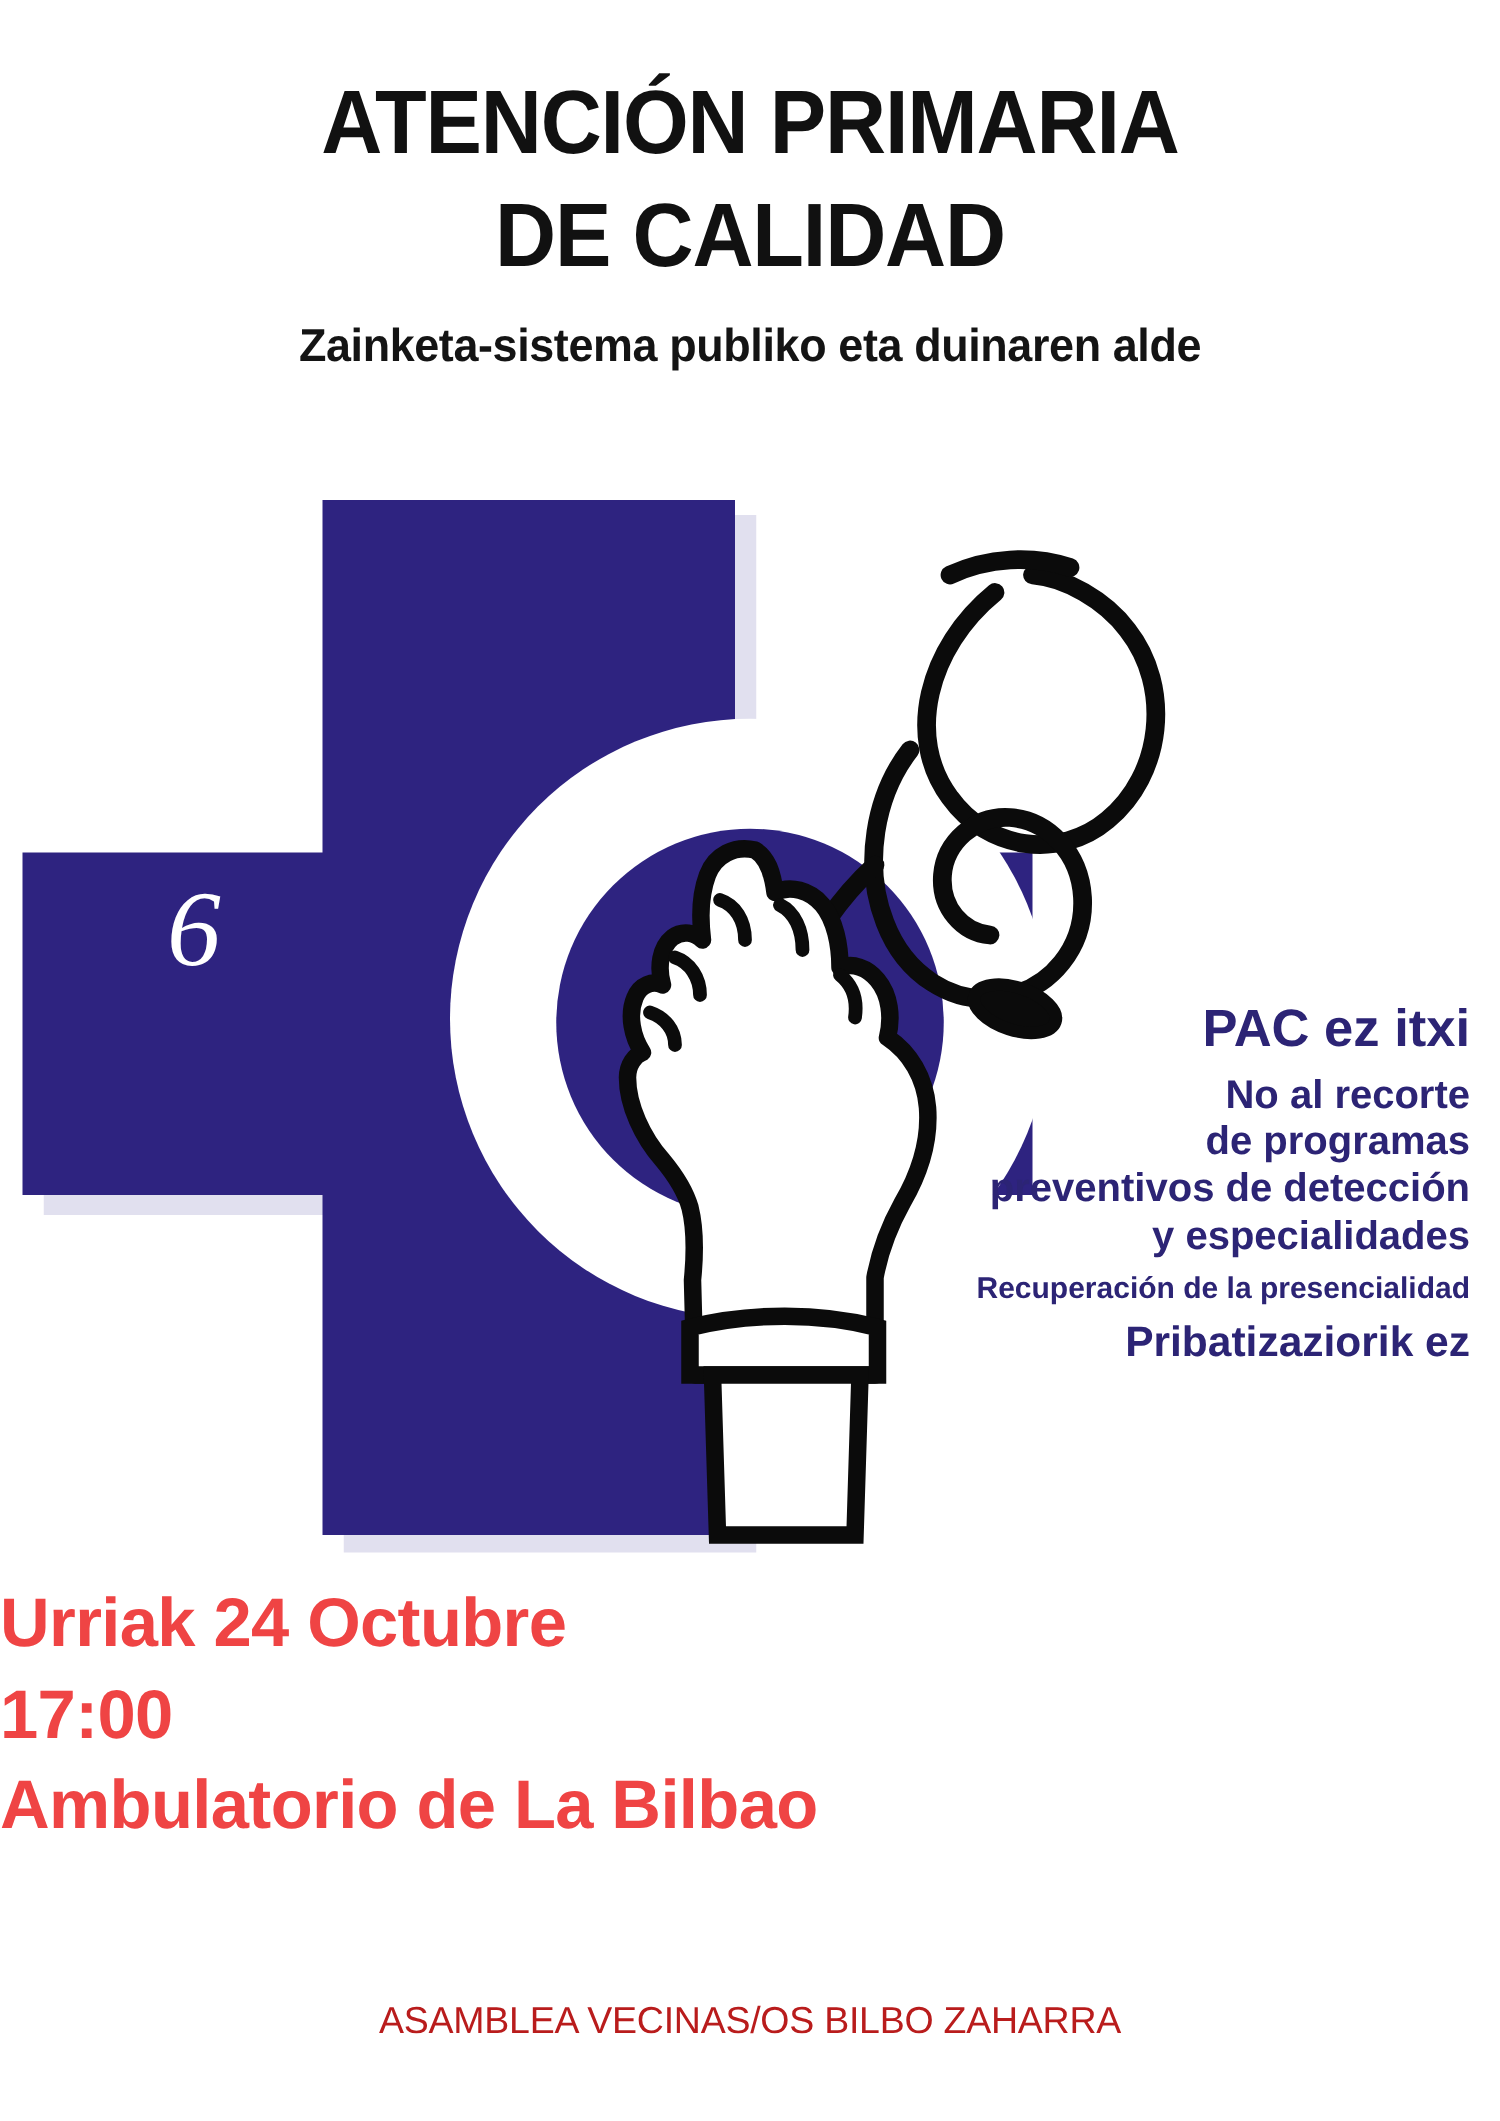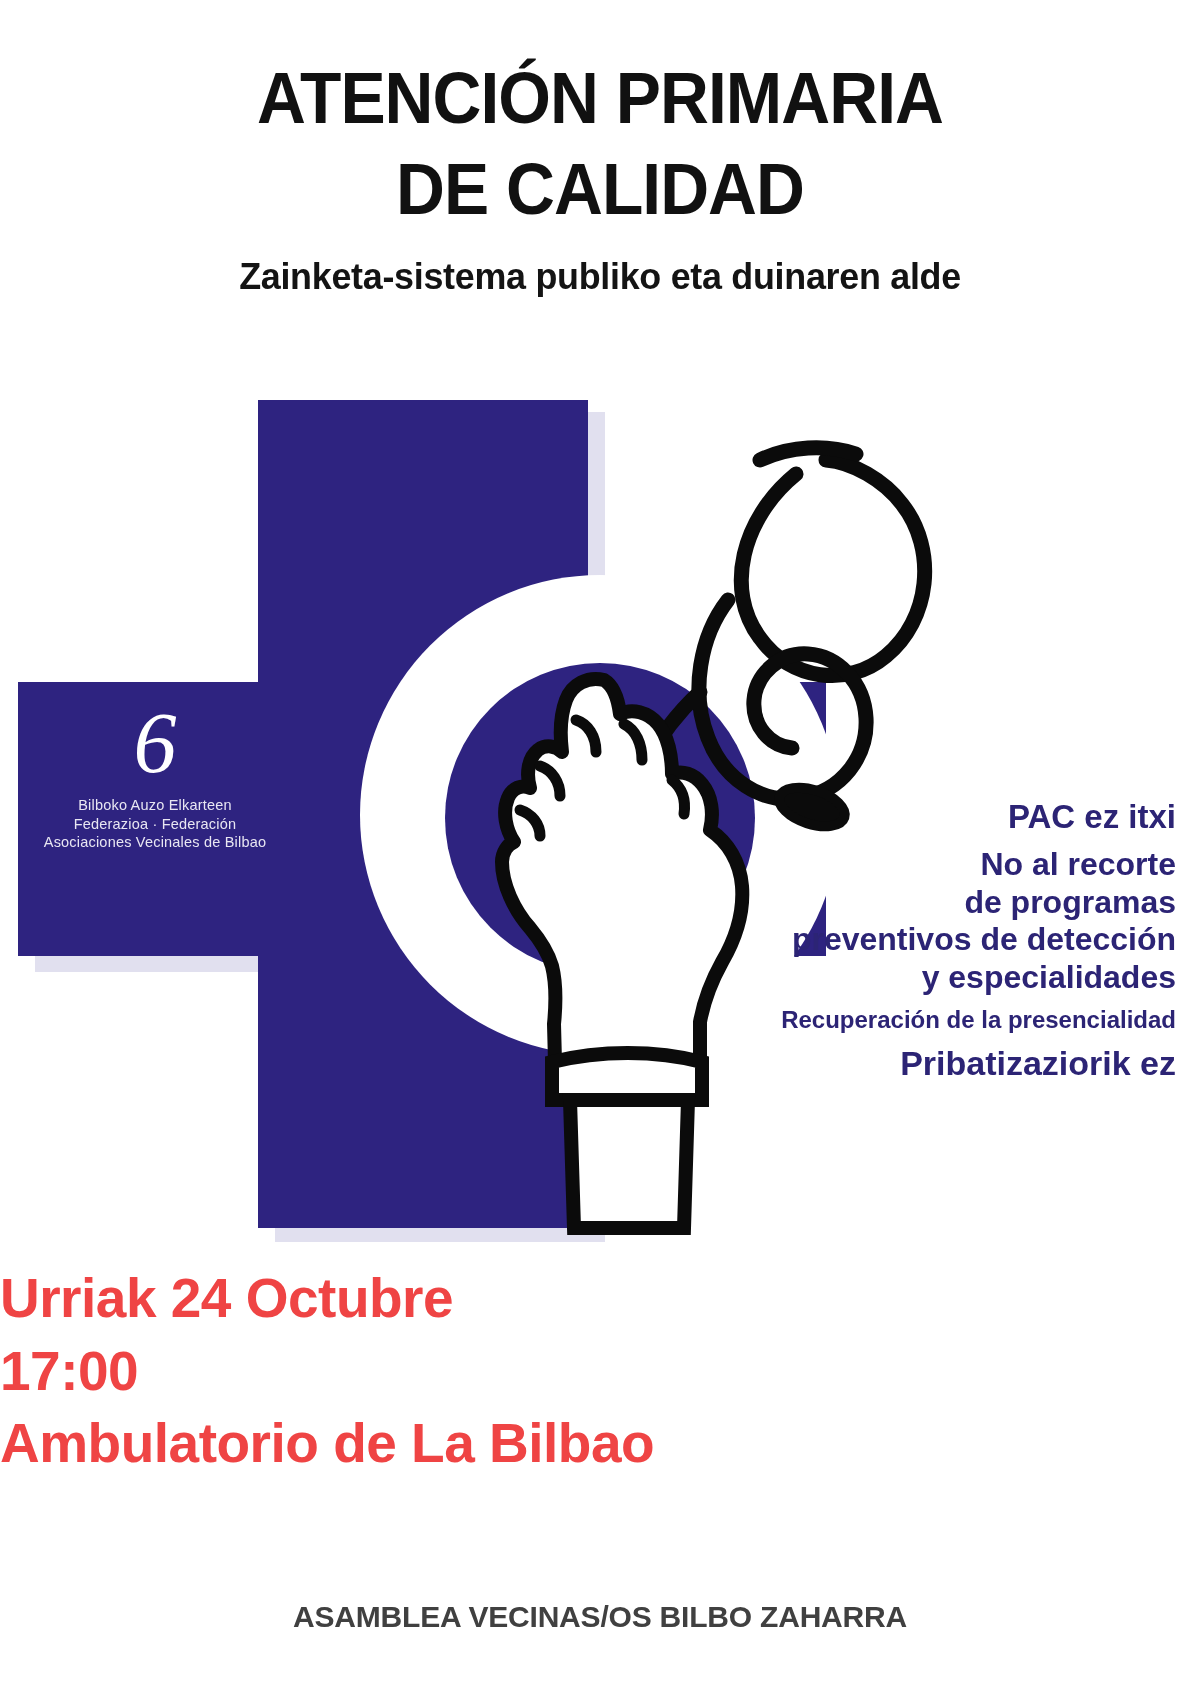--- a/index.html
+++ b/index.html
@@ -99,21 +99,21 @@
     width: 520px;
     text-align: right;
     color: #2a2270;
   }
   .demand {
     font-weight: bold;
     line-height: 1.18;
     margin-bottom: 9px;
     color: #2c2475;
   }
-  .d0 { font-size: 33px; }
+  .d0 { font-size: 42px; }
   .d1 { font-size: 32px; }
   .d2 { font-size: 24px; }
   .d3 { font-size: 27px; }
   .d4 { font-size: 34px; }
 
   
   .event {
     position: absolute;
     left: 0;
     top: 1262px;
@@ -131,22 +131,22 @@
   
   .footer {
     position: absolute;
     left: 0;
     top: 1600px;
     width: 1200px;
     text-align: center;
   }
   .footer-text {
     font-size: 30px;
-    font-weight: bold;
-    color: #404040;
+    font-weight: normal;
+    color: #b91c1c;
     letter-spacing: -0.2px;
   }
 </style>
 </head>
 <body>
 
 <div class="poster">
 
   <div class="headline">
     <div class="title-1">ATENCIÓN PRIMARIA</div>
@@ -222,25 +222,20 @@
 
         <path d="M552,662 C600,650 656,650 702,662 L702,700 L552,700 Z" fill="#ffffff" stroke="#0b0b0b" stroke-width="14"></path>
 
         <path d="M570,700 L688,700 L684,828 L574,828 Z" fill="#ffffff" stroke="#0b0b0b" stroke-width="14"></path>
       </g>
     </svg>
   </div>
 
   <div class="fed-logo">
     <div class="fed-mark">6</div>
-    <div class="fed-lines">
-      <div>Bilboko Auzo Elkarteen</div>
-      <div>Federazioa · Federación</div>
-      <div>Asociaciones Vecinales de Bilbao</div>
-    </div>
   </div>
 
   <div class="demands">
     <div class="demand d0" style="white-space:pre-line">PAC ez itxi</div>
     <div class="demand d1" style="white-space:pre-line">No al recorte
 de programas
 preventivos de detección
 y especialidades</div>
     <div class="demand d2" style="white-space:pre-line">Recuperación de la presencialidad</div>
     <div class="demand d4" style="white-space:pre-line">Pribatizaziorik ez</div>

